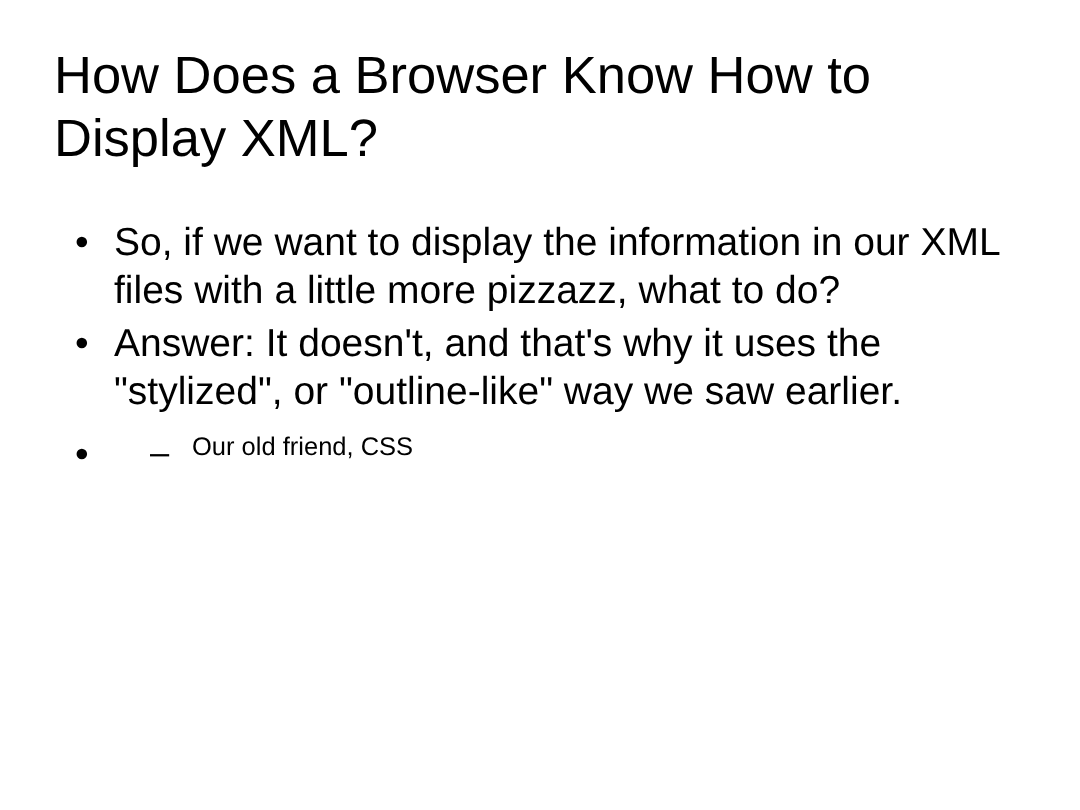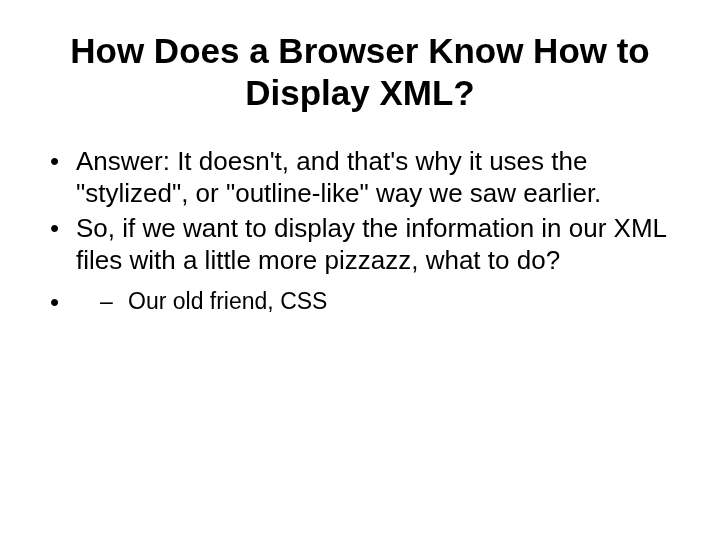--- a/index.html
+++ b/index.html
@@ -5,23 +5,22 @@
     * { margin: 0; padding: 0; box-sizing: border-box; }
     body {
       width: 720px;
       height: 540px;
       background: #ffffff;
       font-family: Arial, Helvetica, sans-serif;
       color: #000;
       padding: 24px 36px;
     }
     .title {
-      text-align: center;
       font-size: 35px;
-      font-weight: 700;
+      font-weight: 400;
       line-height: 1.2;
       margin-bottom: 32px;
       margin-top: 6px;
     }
     .bullets {
       list-style: none;
       padding-left: 14px;
     }
     .bullets > li {
       position: relative;
@@ -37,39 +36,39 @@
       top: 0;
       font-size: 26px;
     }
     .sub-bullets {
       list-style: none;
       padding-left: 24px;
       margin-top: 10px;
     }
     .sub-bullets > li {
       position: relative;
-      font-size: 23px;
+      font-size: 17px;
       line-height: 1.28;
       padding-left: 28px;
       margin-bottom: 2px;
     }
     .sub-bullets > li::before {
       content: "–";
       position: absolute;
       left: 0;
       top: 0;
       font-size: 23px;
     }
   </style>
 </head>
 <body>
 
 <h1 class="title">How Does a Browser Know How to Display XML?</h1>
 
 <ul class="bullets">
+  <li>So, if we want to display the information in our XML files with a little more pizzazz, what to do?</li>
   <li>Answer: It doesn't, and that's why it uses the "stylized", or "outline-like" way we saw earlier.</li>
-  <li>So, if we want to display the information in our XML files with a little more pizzazz, what to do?</li>
   <li>
     <ul class="sub-bullets">
       <li>Our old friend, CSS</li>
     </ul>
   </li>
 </ul>
 
 </body></html>

